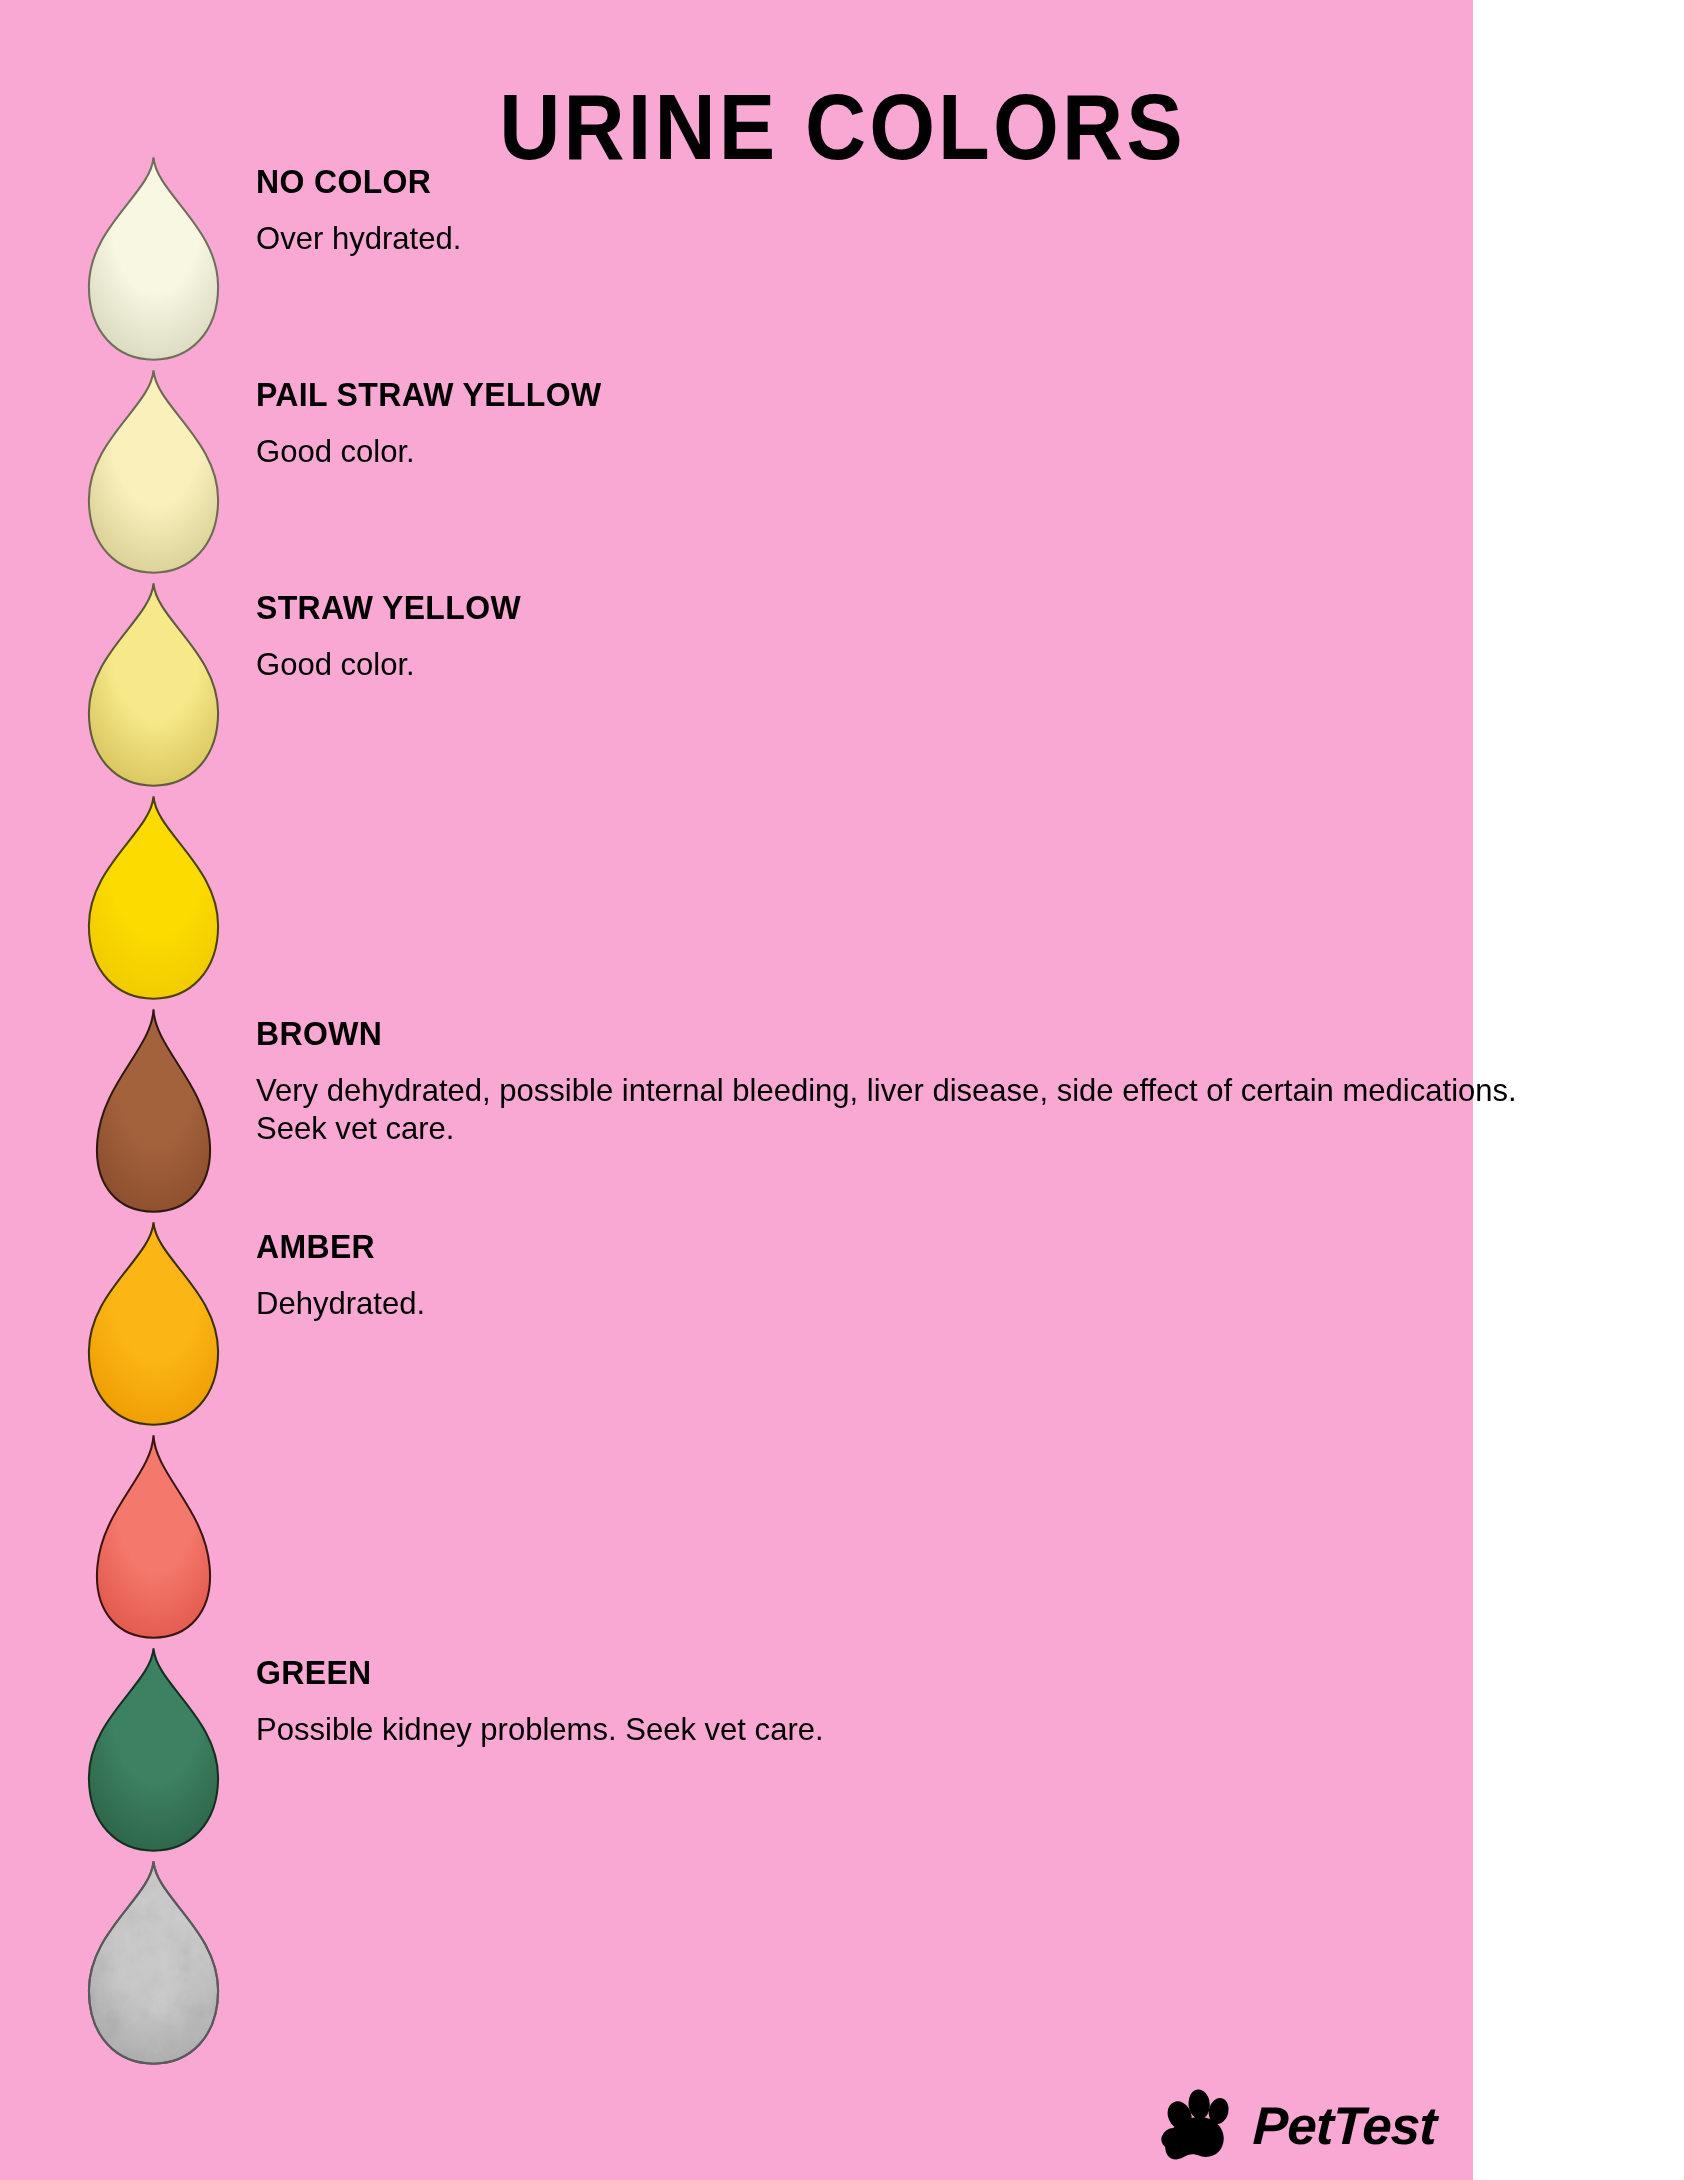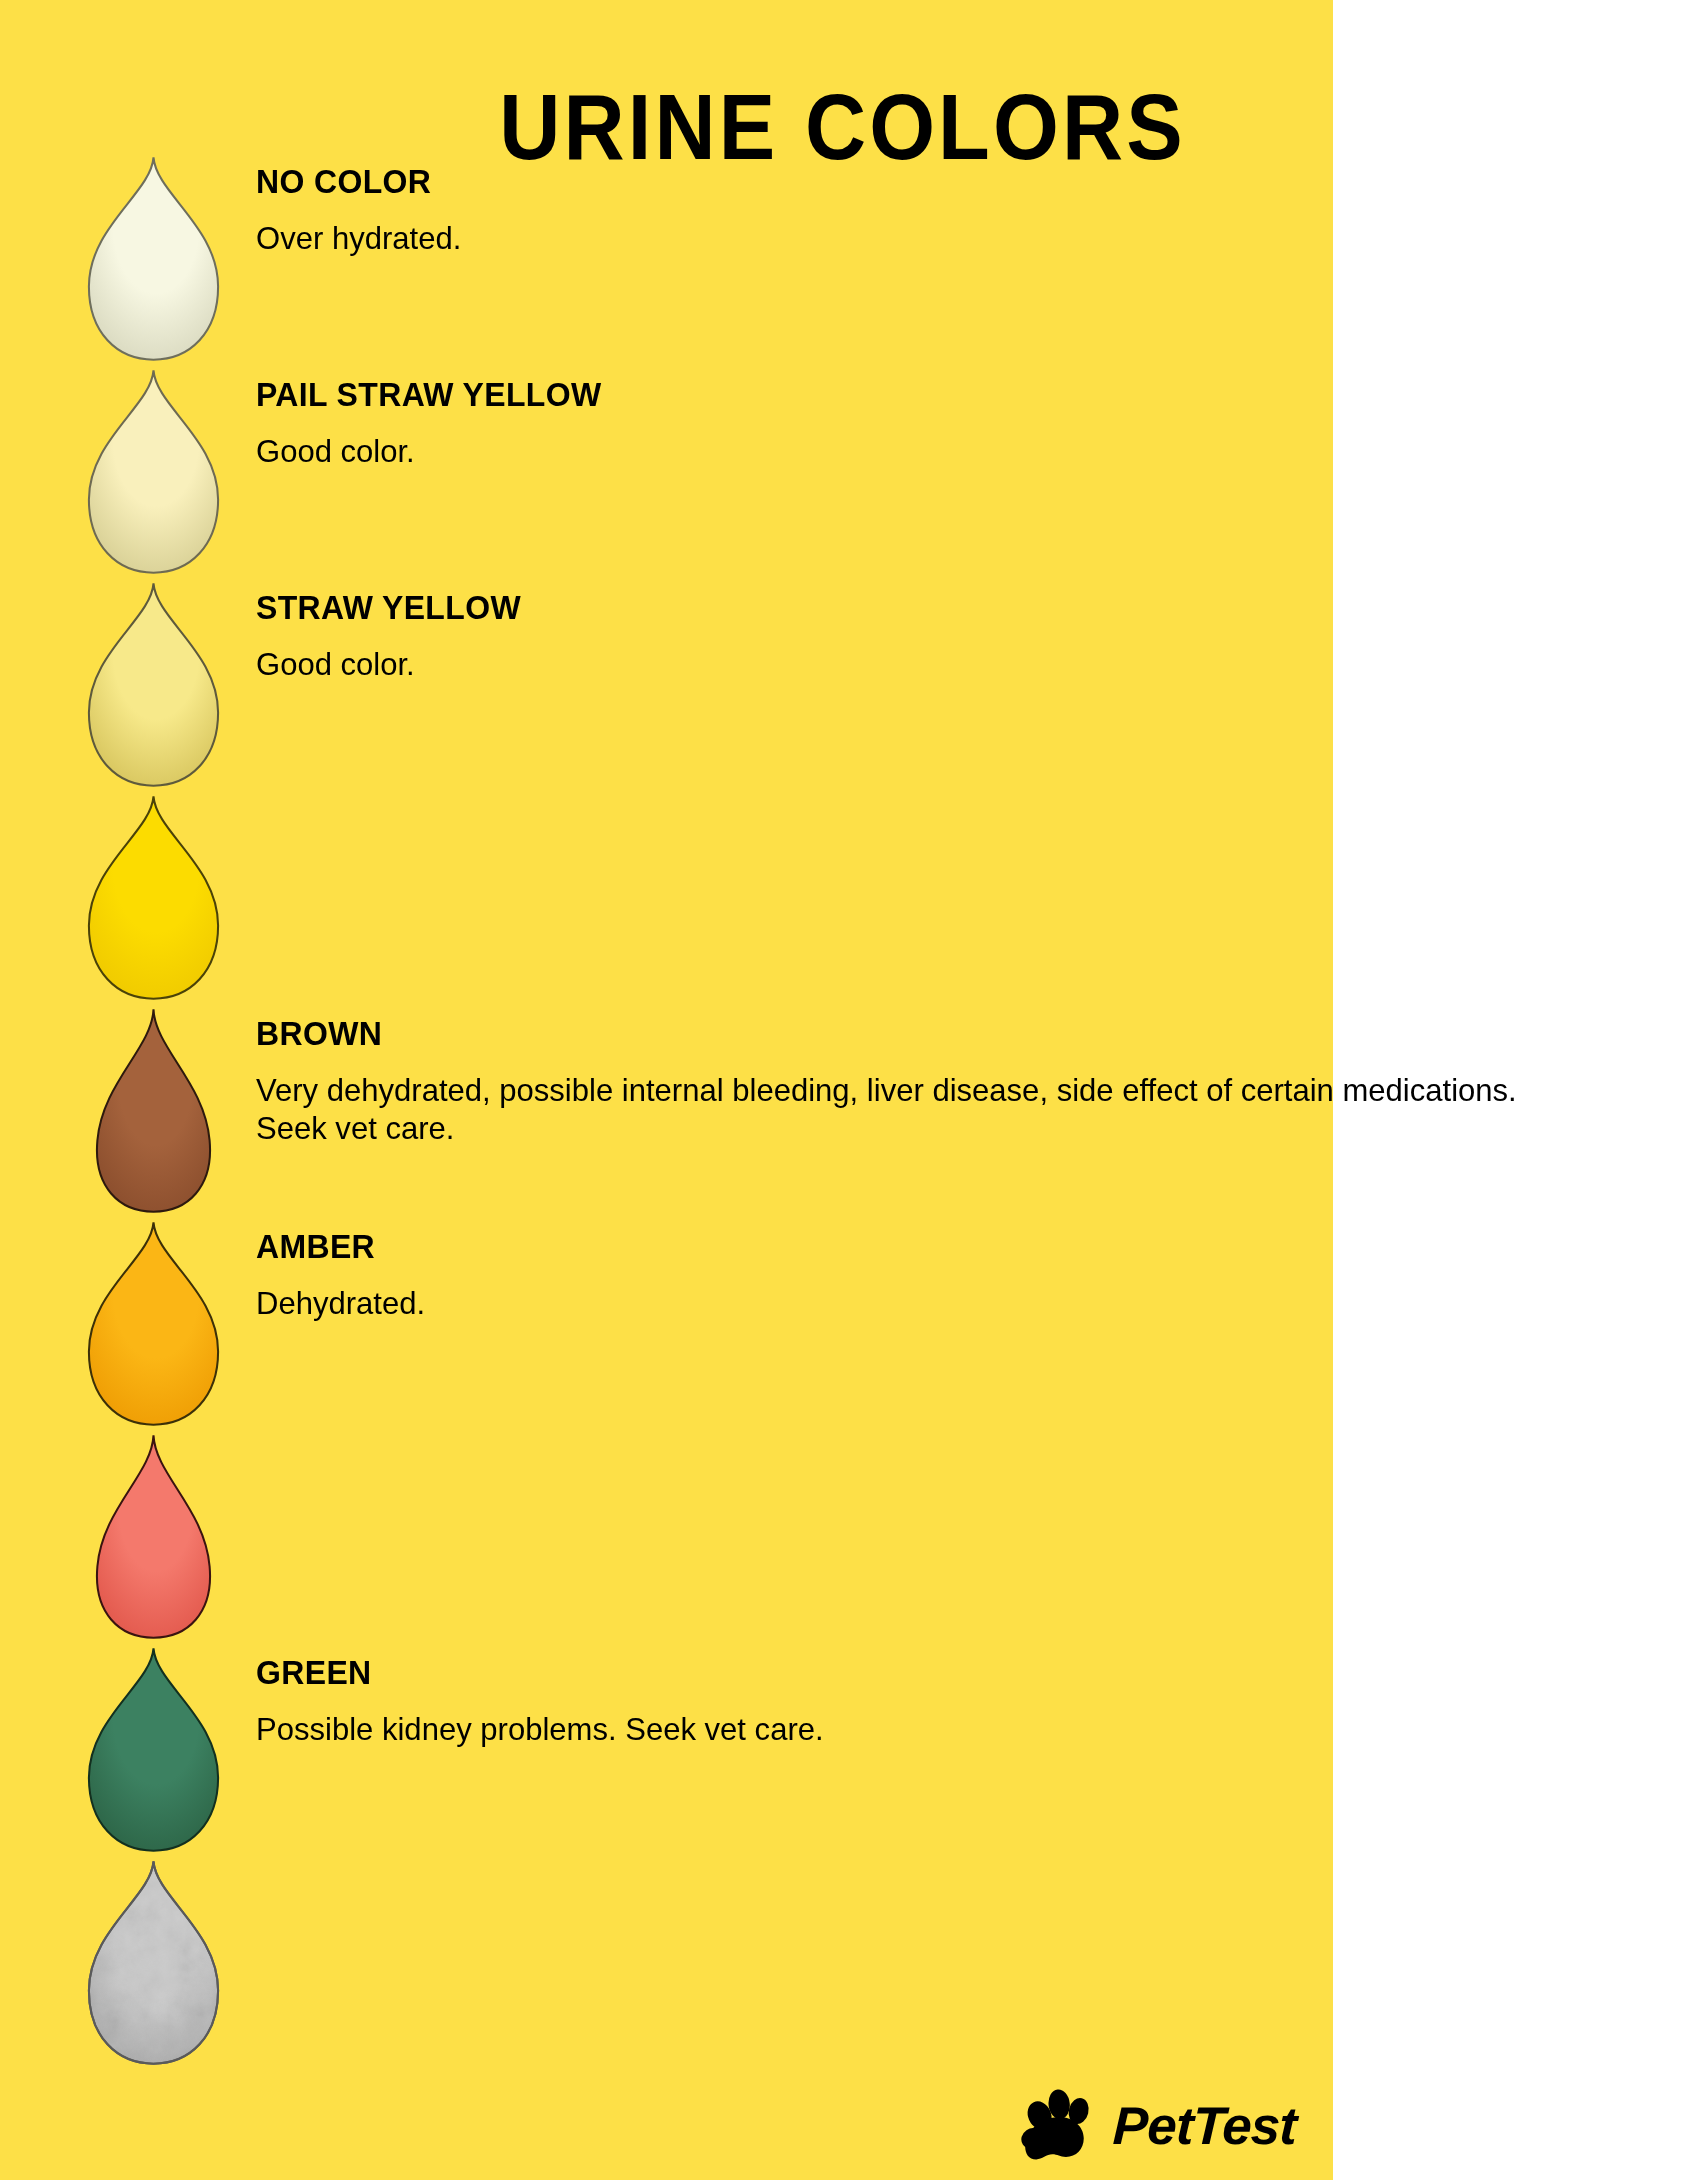--- a/index.html
+++ b/index.html
@@ -12,23 +12,23 @@
     width: 1685px;
     height: 2181px;
     position: relative;
     font-family: "Liberation Sans", sans-serif;
     color: #000000;
     overflow: hidden;
   }
 
   .page {
     position: relative;
-    width: 1333px;
+    width: 1473px;
     height: 2181px;
-    background: #fde047;
+    background: #f9a8d4;
     box-sizing: border-box;
   }
 
   
   .title {
     position: absolute;
     top: 17px;
     left: 0;
     width: 1685px;
     text-align: center;

